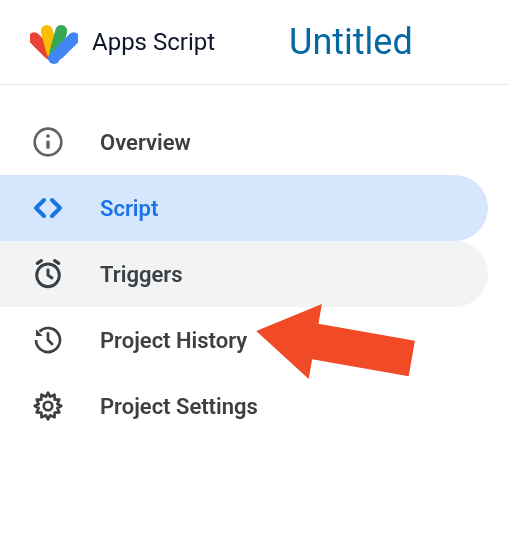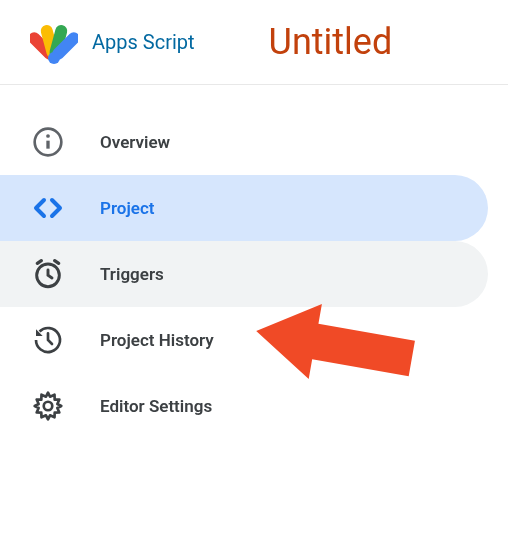--- a/index.html
+++ b/index.html
@@ -21,28 +21,28 @@
       padding: 18px 0 18px 30px;
       border-bottom: 1px solid #e8e8e8;
       gap: 14px;
     }
     .logo {
       width: 48px;
       height: 48px;
       flex-shrink: 0;
     }
     .app-title {
-      font-size: 20px;
-      color: #0369a1;
+      font-size: 24px;
+      color: #0f172a;
       font-weight: 400;
       white-space: nowrap;
     }
     .project-name {
       font-size: 36px;
-      color: #c2410c;
+      color: #0369a1;
       font-weight: 400;
       margin-left: 60px;
       white-space: nowrap;
     }
     .sidebar {
       padding-top: 24px;
     }
     .nav-item {
       display: flex;
       align-items: center;
@@ -60,21 +60,21 @@
     }
     .nav-icon {
       width: 36px;
       height: 36px;
       display: flex;
       align-items: center;
       justify-content: center;
       flex-shrink: 0;
     }
     .nav-label {
-      font-size: 17px;
+      font-size: 22px;
       font-weight: 600;
       color: #3c4043;
       margin-left: 34px;
     }
     .nav-item.active .nav-label {
       color: #1a73e8;
     }
     .annotation-arrow {
       position: absolute;
       left: 245px;
@@ -114,21 +114,21 @@
     <span class="nav-label">Overview</span>
   </div>
 
   <div class="nav-item active">
     <span class="nav-icon">
       <svg viewBox="0 0 24 24" width="32" height="32" fill="none" stroke="#1a73e8" stroke-width="3" stroke-linecap="round" stroke-linejoin="round">
         <polyline points="9 6 3 12 9 18"></polyline>
         <polyline points="15 6 21 12 15 18"></polyline>
       </svg>
     </span>
-    <span class="nav-label">Project</span>
+    <span class="nav-label">Script</span>
   </div>
 
   <div class="nav-item hover">
     <span class="nav-icon">
       <svg viewBox="0 0 24 24" width="32" height="32" fill="none" stroke="#3c4043" stroke-width="2.2">
         <circle cx="12" cy="13" r="8.5"></circle>
         <polyline points="12 9 12 13 15 15" stroke-linecap="round"></polyline>
         <line x1="4" y1="4" x2="7" y2="2" stroke-linecap="round" stroke-width="2.5"></line>
         <line x1="20" y1="4" x2="17" y2="2" stroke-linecap="round" stroke-width="2.5"></line>
       </svg>
@@ -148,21 +148,21 @@
   </div>
 
 
   <div class="nav-item">
     <span class="nav-icon">
       <svg viewBox="0 0 24 24" width="32" height="32" fill="none" stroke="#3c4043" stroke-width="2">
         <circle cx="12" cy="12" r="3.2"></circle>
         <path d="M12 2 L13.5 5 L16.9 3.5 L17 7.2 L20.5 7.1 L19 10.5 L22 12 L19 13.5 L20.5 16.9 L17 17 L16.9 20.5 L13.5 19 L12 22 L10.5 19 L7.1 20.5 L7 17 L3.5 16.9 L5 13.5 L2 12 L5 10.5 L3.5 7.1 L7 7.2 L7.1 3.5 L10.5 5 Z" stroke-linejoin="round"></path>
       </svg>
     </span>
-    <span class="nav-label">Editor Settings</span>
+    <span class="nav-label">Project Settings</span>
   </div>
 
 </nav>
 
 <div class="annotation-arrow">
   <svg width="180" height="100" viewBox="0 0 180 100">
     <g transform="rotate(10, 90, 50)">
       <polygon points="10,50 70,12 70,32 168,32 168,68 70,68 70,88" fill="#f04a26"></polygon>
     </g>
   </svg>

